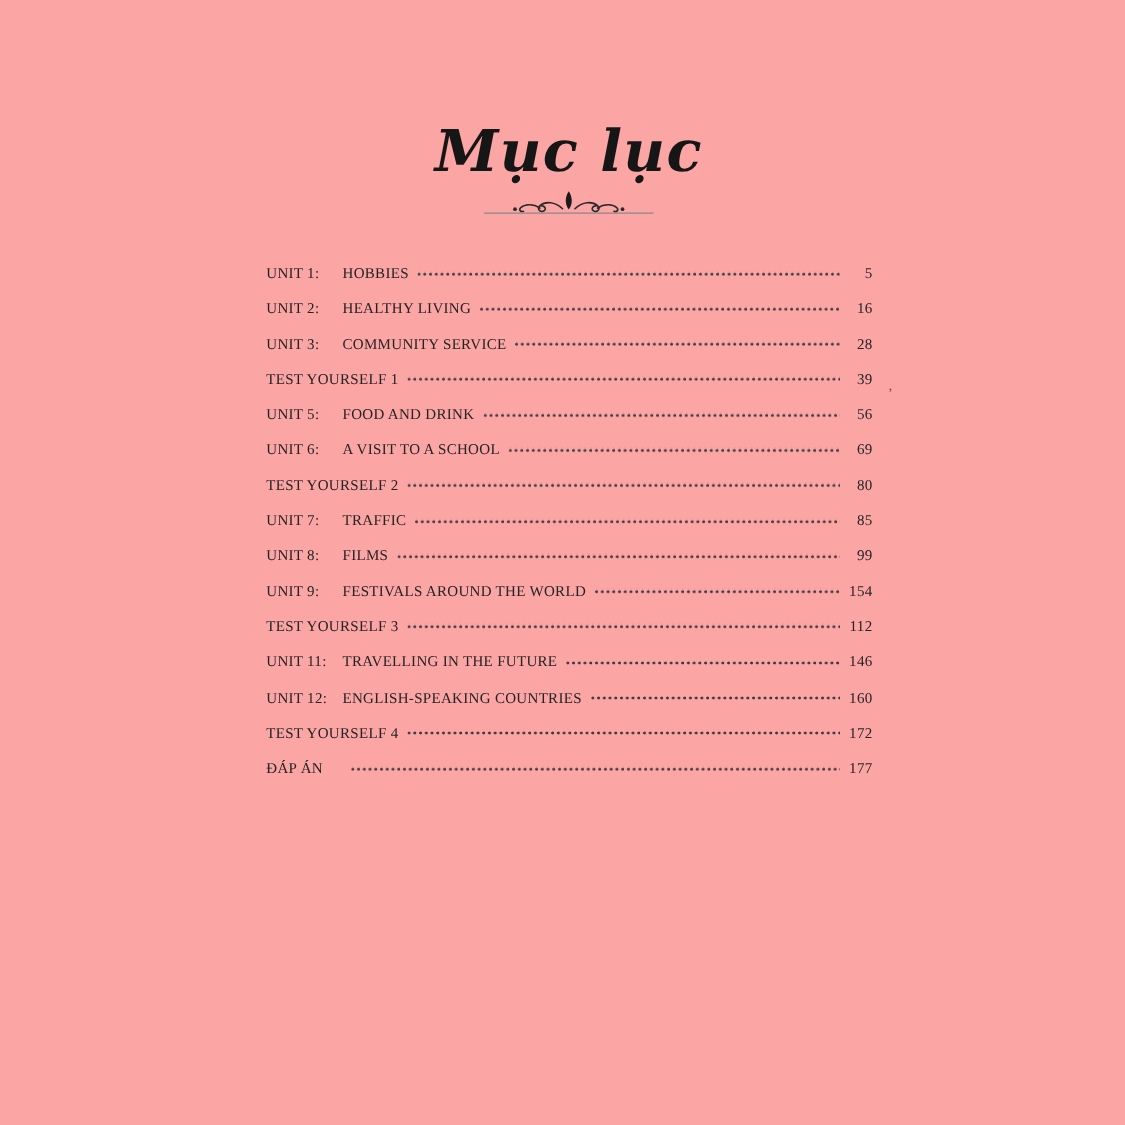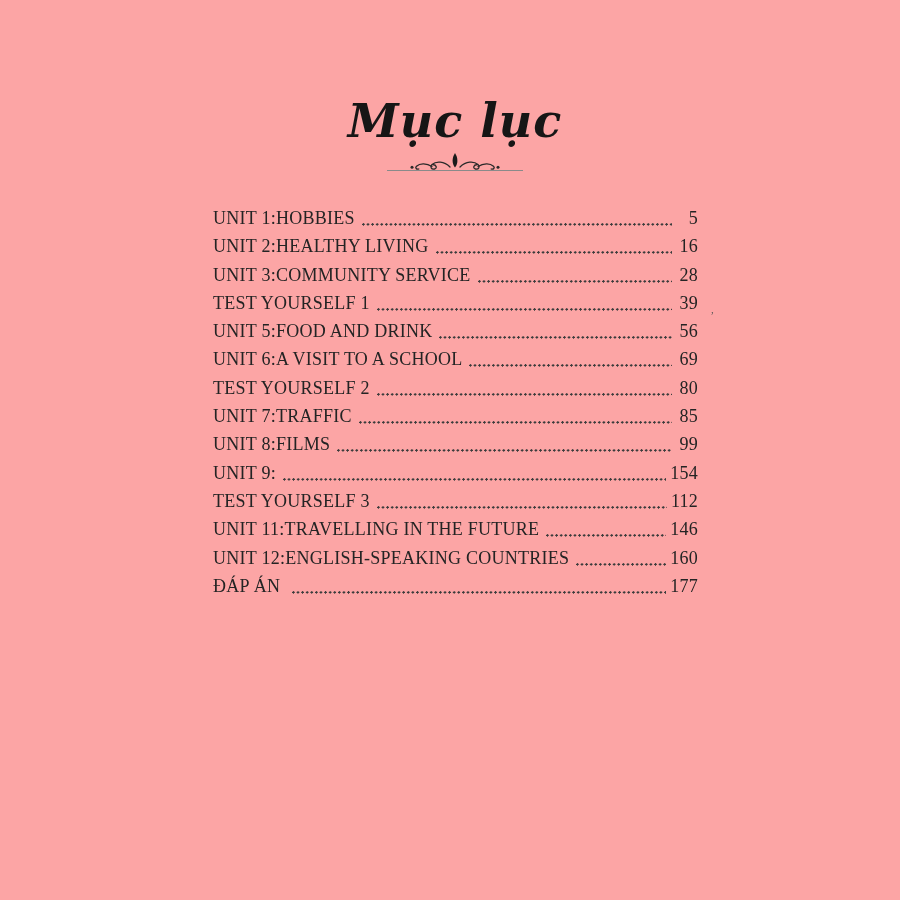--- a/index.html
+++ b/index.html
@@ -40,22 +40,22 @@
     text-align: center;
   }
   .toc {
     position: absolute;
     top: 211px;
     left: 213px;
     width: 485px;
   }
   .toc-row {
     display: flex;
-    align-items: flex-end;
-    font-size: 18px;
+    align-items: center;
+    font-size: 12px;
     line-height: 15px;
     margin-bottom: 13.3px;
     letter-spacing: 0.25px;
     color: #242424;
     white-space: nowrap;
   }
   .unit-label {
     min-width: 61px;
     white-space: pre;
   }
@@ -168,20 +168,21 @@
 
     <div class="toc-row">
       <span class="unit-label">UNIT 8:</span>
       <span class="unit-title">FILMS</span>
       <span class="leader"></span>
       <span class="page-num">99</span>
     </div>
 
     <div class="toc-row">
       <span class="unit-label">UNIT 9:</span>
+      <span class="unit-title">FESTIVALS AROUND THE WORLD</span>
       <span class="leader"></span>
       <span class="page-num">154</span>
     </div>
 
     <div class="toc-row">
       <span class="unit-label">TEST YOURSELF 3</span>
       <span class="unit-title"></span>
       <span class="leader"></span>
       <span class="page-num">112</span>
     </div>
@@ -194,20 +195,26 @@
       <span class="page-num">146</span>
     </div>
 
     <div class="toc-row">
       <span class="unit-label">UNIT 12:</span>
       <span class="unit-title">ENGLISH-SPEAKING COUNTRIES</span>
       <span class="leader"></span>
       <span class="page-num">160</span>
     </div>
 
+    <div class="toc-row">
+      <span class="unit-label">TEST YOURSELF 4</span>
+      <span class="unit-title"></span>
+      <span class="leader"></span>
+      <span class="page-num">172</span>
+    </div>
 
     <div class="toc-row">
       <span class="unit-label">ĐÁP ÁN </span>
       <span class="unit-title"></span>
       <span class="leader"></span>
       <span class="page-num">177</span>
     </div>
 
   </div>
 

